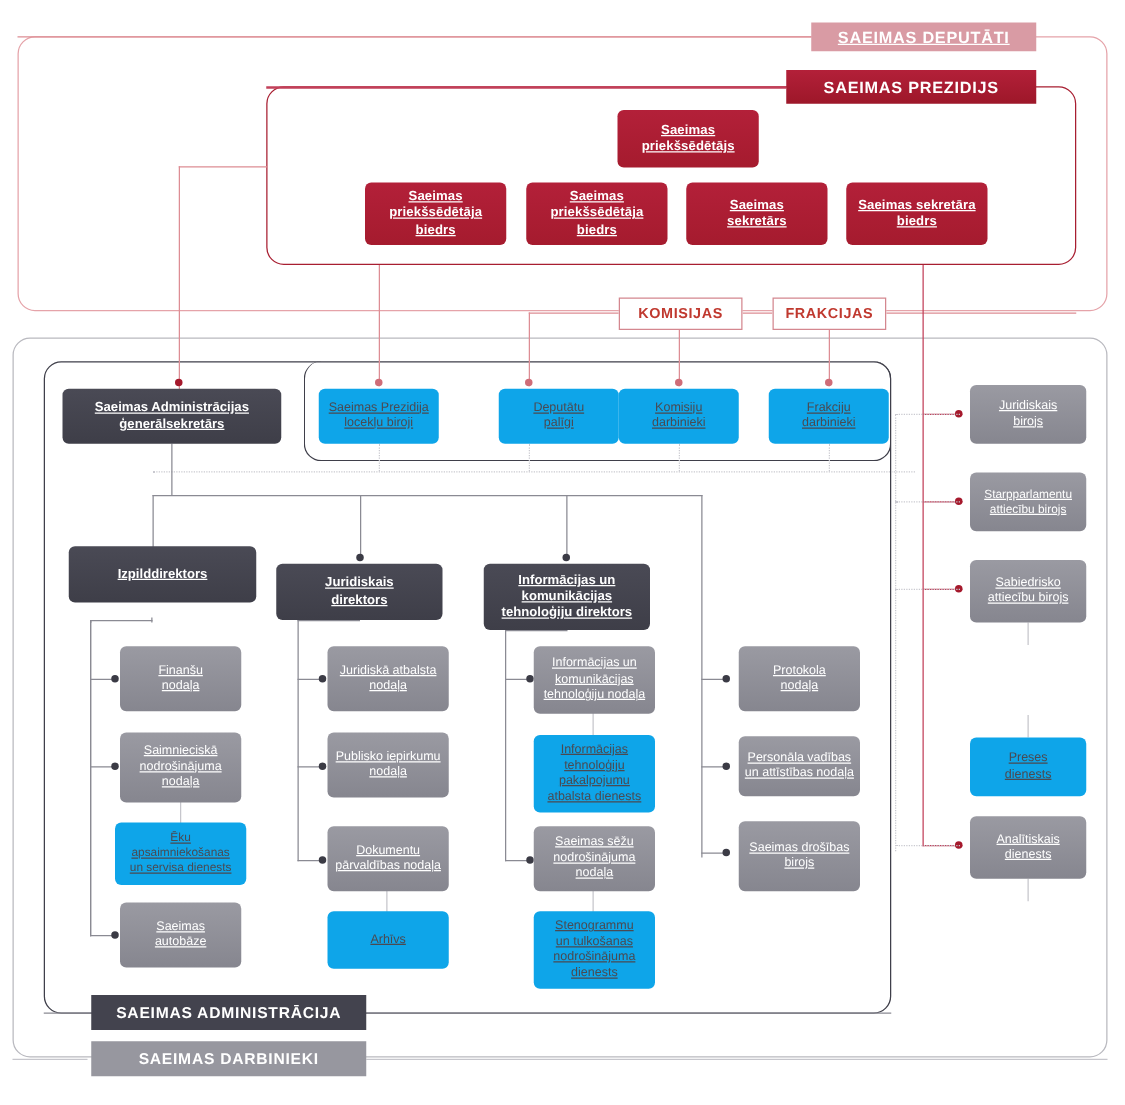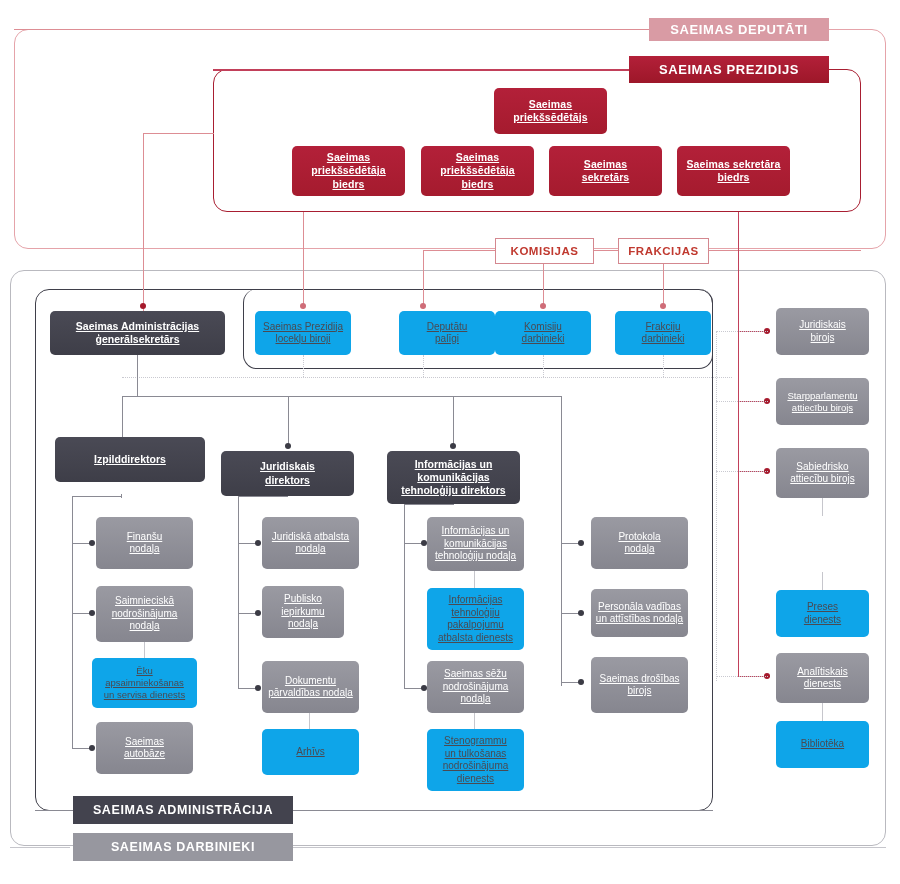--- a/index.html
+++ b/index.html
@@ -172,21 +172,21 @@
   <div class="ln v c-lgrey" style="left:474px;top:712px;width:1.4px;height:18px;"></div>
   <div class="ln v c-lgrey" style="left:822px;top:498px;width:1.4px;height:18px;"></div>
   <div class="ln v c-lgrey" style="left:822px;top:572px;width:1.4px;height:18px;"></div>
   <div class="ln v c-lgrey" style="left:822px;top:703px;width:1.4px;height:18px;"></div>
 
   <div class="ln h c-grey" style="left:35px;top:810px;width:48px;height:1.4px;"></div>
   <div class="ln h c-grey" style="left:293px;top:810px;width:420px;height:1.4px;"></div>
   <div class="ln h c-lgrey" style="left:10px;top:847px;width:60px;height:1.4px;"></div>
   <div class="ln h c-lgrey" style="left:293px;top:847px;width:593px;height:1.4px;"></div>
 
-  <div class="banner b-pink" style="left:649px;top:18px;width:180px;height:23px;">SAEIMAS DEPUTĀTI</div>
+  <div class="banner b-pink" style="left:649px;top:18px;width:180px;height:23px;text-decoration:underline;">SAEIMAS DEPUTĀTI</div>
   <div class="banner b-red" style="left:629px;top:56px;width:200px;height:27px;">SAEIMAS PREZIDIJS</div>
   <div class="banner b-grey" style="left:73px;top:833px;width:220px;height:28px;font-size:12.5px;">SAEIMAS DARBINIEKI</div>
   <div class="banner b-dark" style="left:73px;top:796px;width:220px;height:28px;font-size:12.5px;">SAEIMAS ADMINISTRĀCIJA</div>
 
   <div class="node n-red" style="left:494px;top:88px;width:113px;height:46px;white-space:pre-line;">Saeimas
 priekšsēdētājs</div>
 
   <div class="node n-red" style="left:292px;top:146px;width:113px;height:50px;white-space:pre-line;">Saeimas
 priekšsēdētāja
 biedrs</div>
@@ -225,21 +225,21 @@
 nodrošinājuma
 nodaļa</div>
   <div class="node n-light" style="left:92px;top:658px;width:105px;height:50px;white-space:pre-line;font-size:9.5px;">Ēku
 apsaimniekošanas
 un servisa dienests</div>
   <div class="node n-mid" style="left:96px;top:722px;width:97px;height:52px;white-space:pre-line;">Saeimas
 autobāze</div>
 
   <div class="node n-mid" style="left:262px;top:517px;width:97px;height:52px;white-space:pre-line;">Juridiskā atbalsta
 nodaļa</div>
-  <div class="node n-mid" style="left:262px;top:586px;width:82px;height:52px;white-space:pre-line;">Publisko iepirkumu
+  <div class="node n-mid" style="left:262px;top:586px;width:97px;height:52px;white-space:pre-line;">Publisko iepirkumu
 nodaļa</div>
   <div class="node n-mid" style="left:262px;top:661px;width:97px;height:52px;white-space:pre-line;">Dokumentu
 pārvaldības nodaļa</div>
   <div class="node n-light" style="left:262px;top:729px;width:97px;height:46px;white-space:pre-line;">Arhīvs</div>
 
   <div class="node n-mid" style="left:427px;top:517px;width:97px;height:54px;white-space:pre-line;">Informācijas un
 komunikācijas
 tehnoloģiju nodaļa</div>
   <div class="node n-light" style="left:427px;top:588px;width:97px;height:62px;white-space:pre-line;">Informācijas
 tehnoloģiju
@@ -263,15 +263,14 @@
   <div class="node n-mid" style="left:776px;top:308px;width:93px;height:47px;white-space:pre-line;">Juridiskais
 birojs</div>
   <div class="node n-mid" style="left:776px;top:378px;width:93px;height:47px;white-space:pre-line;font-size:9.5px;">Starpparlamentu
 attiecību birojs</div>
   <div class="node n-mid" style="left:776px;top:448px;width:93px;height:50px;white-space:pre-line;">Sabiedrisko
 attiecību birojs</div>
   <div class="node n-light" style="left:776px;top:590px;width:93px;height:47px;white-space:pre-line;">Preses
 dienests</div>
   <div class="node n-mid" style="left:776px;top:653px;width:93px;height:50px;white-space:pre-line;">Analītiskais
 dienests</div>
-  <div class="node n-light" style="left:776px;top:721px;width:93px;height:47px;white-space:pre-line;">Bibliotēka</div>
 
 </div>
 
 </body></html>

